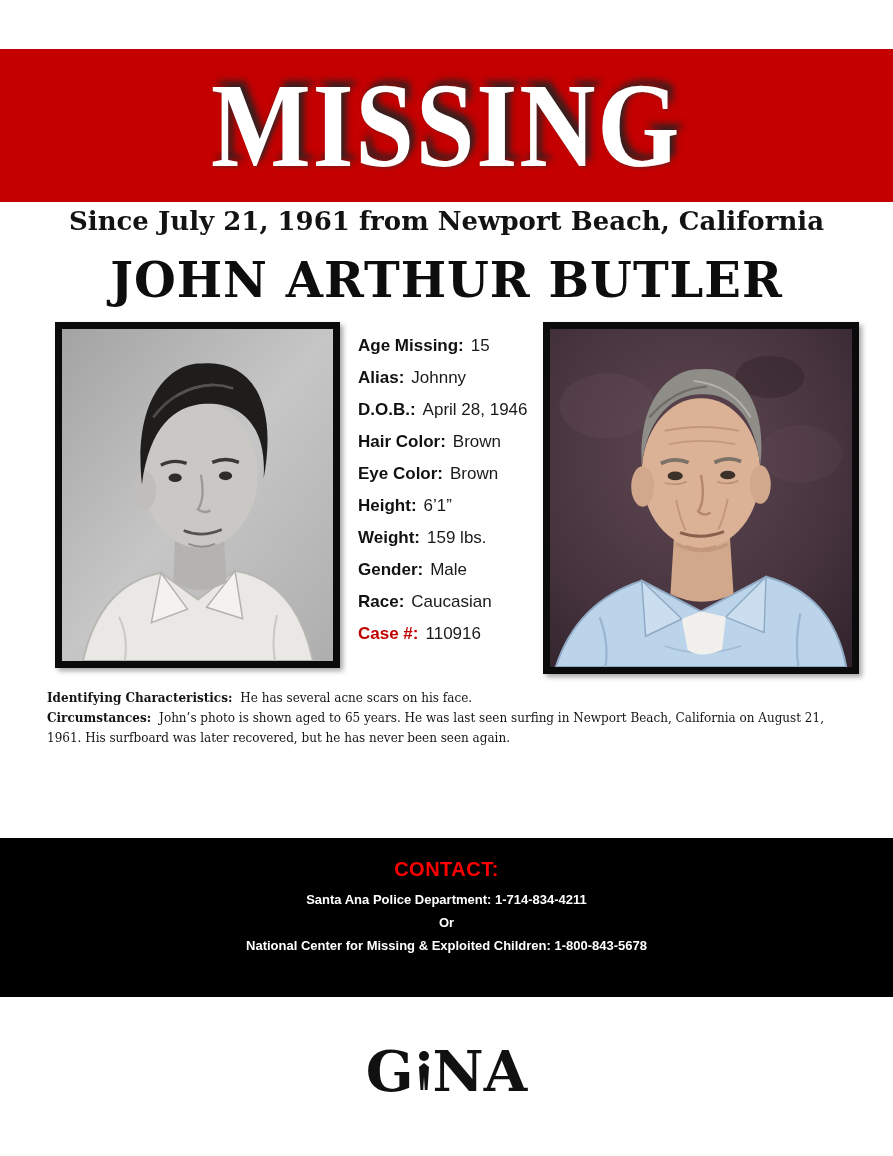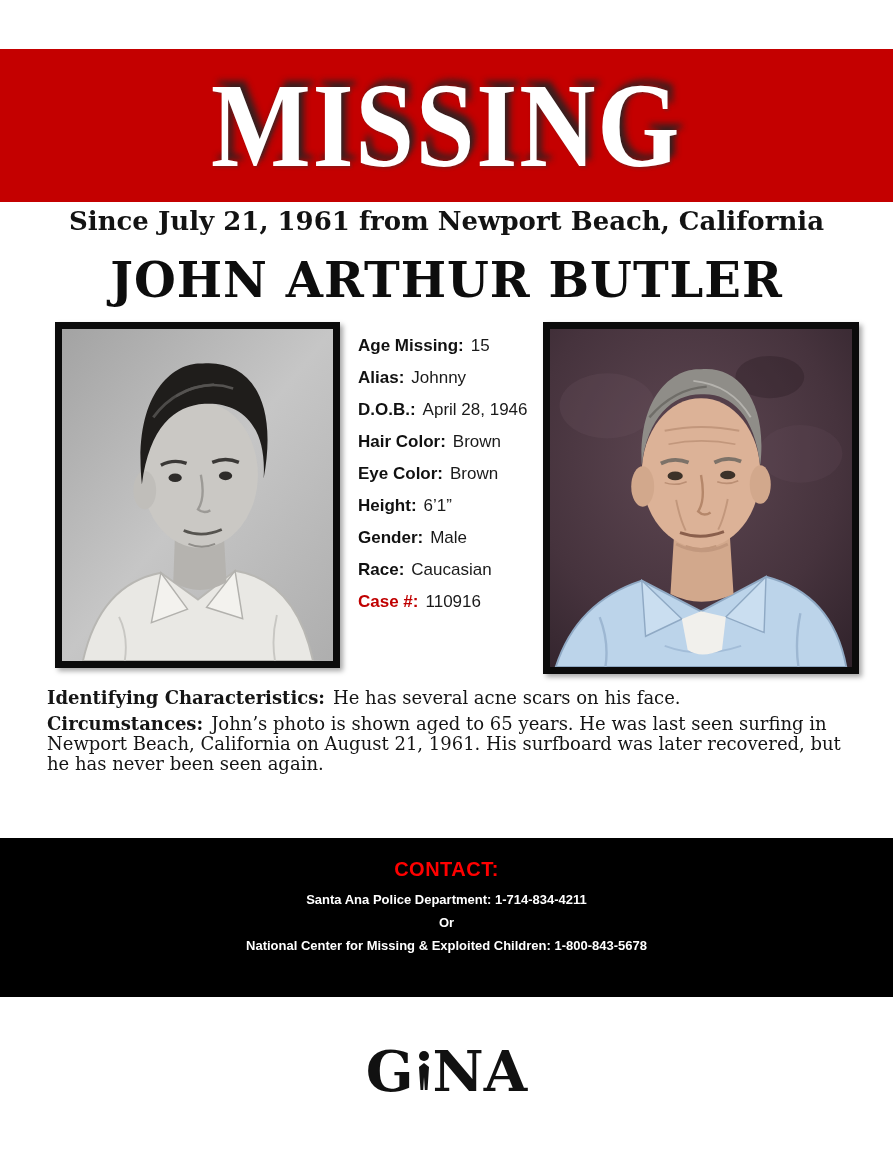--- a/index.html
+++ b/index.html
@@ -40,24 +40,24 @@
   .photo-right{ left:543px; top:322px; width:316px; height:352px; }
   .photo-frame svg{ display:block; width:100%; height:100%; }
   
   .details{ position:absolute; left:358px; top:330px; }
   .detail-row{ height:32px; line-height:32px; font-size:17px; color:#1a1a1a; white-space:nowrap; }
   .dl{ font-weight:bold; margin-right:7px; color:#111111; }
   .dl.case-label{ color:var(--case_red,#c00000); }
   
   .paras{
     position:absolute; left:47px; top:688px; width:806px;
-    font-family:"DejaVu Serif", serif; font-size:18px; line-height:20px; color:#151515;
+    font-family:"DejaVu Serif", serif; font-size:12px; line-height:20px; color:#151515;
   }
   .paras p{ margin:0; }
-  .paras p + p{ margin-top:6px; }
+  .paras p + p{ margin-top:0; }
   .paras b{ font-weight:bold; margin-right:8px; }
   
   .contact-band{
     position:absolute; left:0; top:838px; width:893px; height:159px;
     background:#000000; text-align:center; box-sizing:border-box; padding-top:20px;
   }
   .contact-heading{
     color:var(--contact_red,#ff0000); font-weight:bold; font-size:20px;
     line-height:22px; margin-bottom:8px; letter-spacing:0.5px;
   }
@@ -178,20 +178,21 @@
     </svg>
   </div>
 
   <div class="details">
     <div class="detail-row"><span class="dl">Age Missing:</span><span class="dv">15</span></div>
     <div class="detail-row"><span class="dl">Alias:</span><span class="dv">Johnny</span></div>
     <div class="detail-row"><span class="dl">D.O.B.:</span><span class="dv">April 28, 1946</span></div>
     <div class="detail-row"><span class="dl">Hair Color:</span><span class="dv">Brown</span></div>
     <div class="detail-row"><span class="dl">Eye Color:</span><span class="dv">Brown</span></div>
     <div class="detail-row"><span class="dl">Height:</span><span class="dv">6’1”</span></div>
+    <div class="detail-row"><span class="dl">Weight:</span><span class="dv">159 lbs.</span></div>
     <div class="detail-row"><span class="dl">Gender:</span><span class="dv">Male</span></div>
     <div class="detail-row"><span class="dl">Race:</span><span class="dv">Caucasian</span></div>
     <div class="detail-row"><span class="dl case-label">Case #:</span><span class="dv">110916</span></div>
   </div>
 
   <div class="paras">
     <p><b>Identifying Characteristics:</b><span>He has several acne scars on his face.</span></p>
     <p><b>Circumstances:</b><span>John’s photo is shown aged to 65 years.  He was last seen surfing in Newport Beach, California on August 21, 1961. His surfboard was later recovered, but he has never been seen again.</span></p>
   </div>
 

